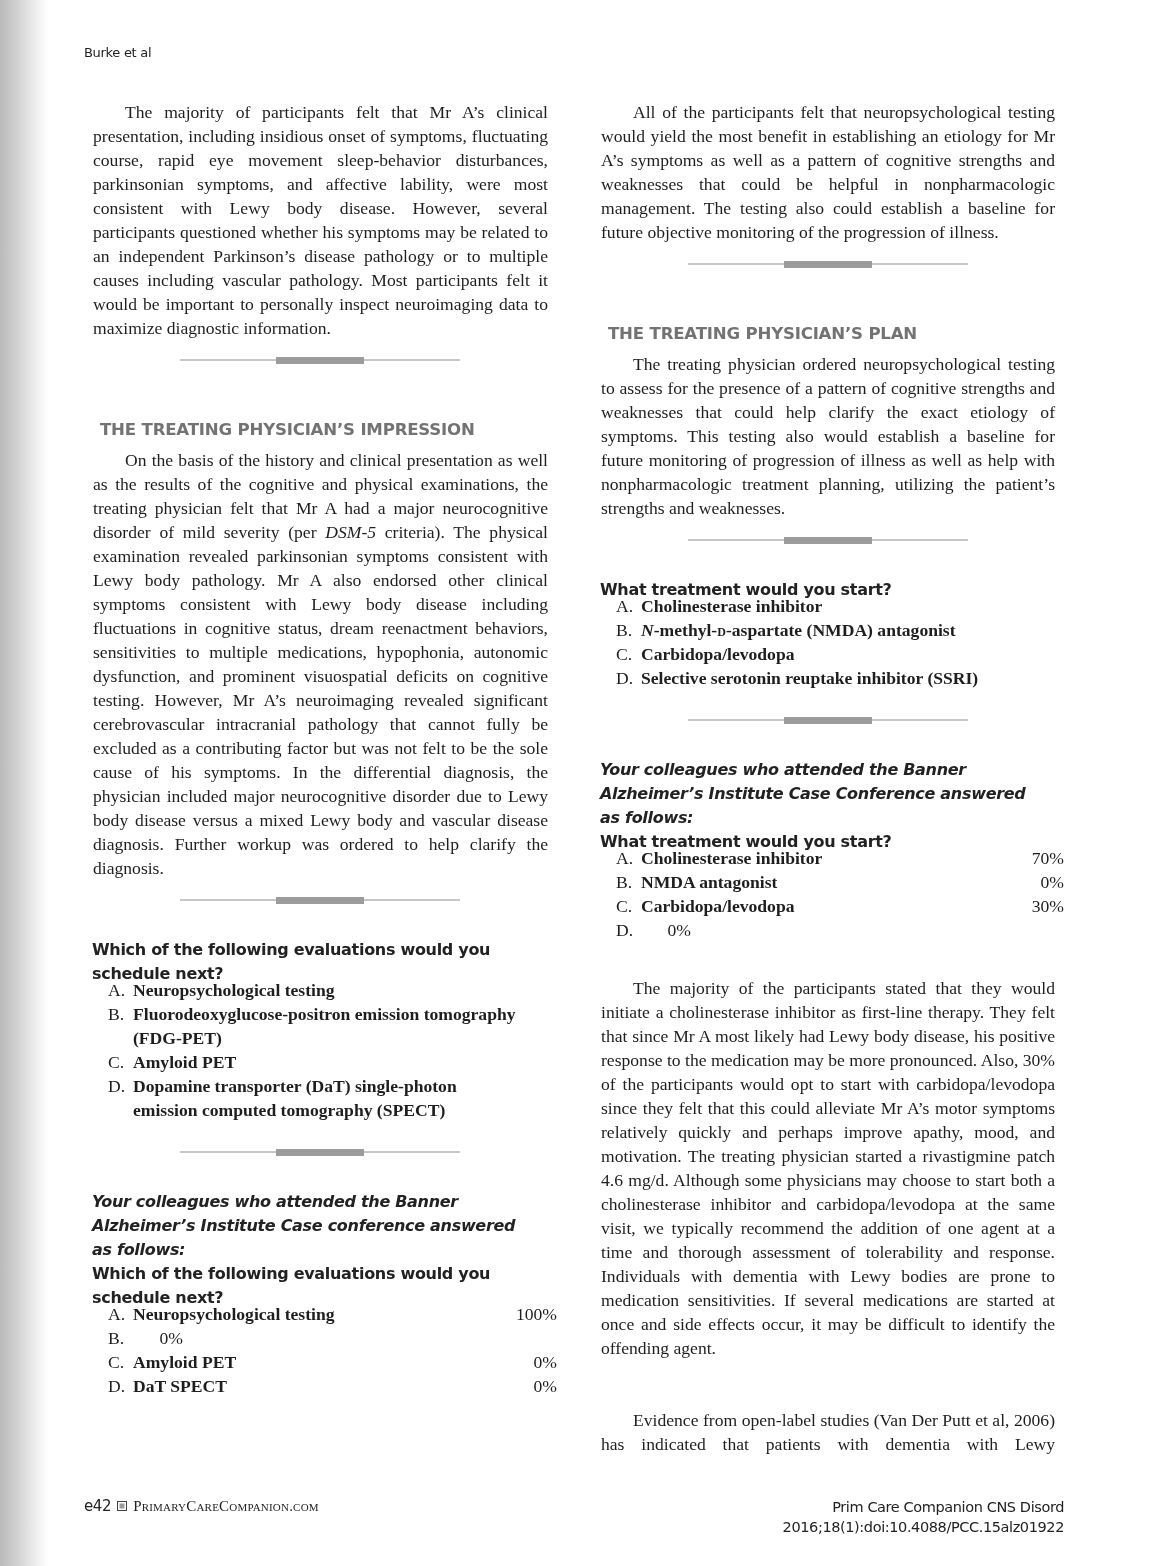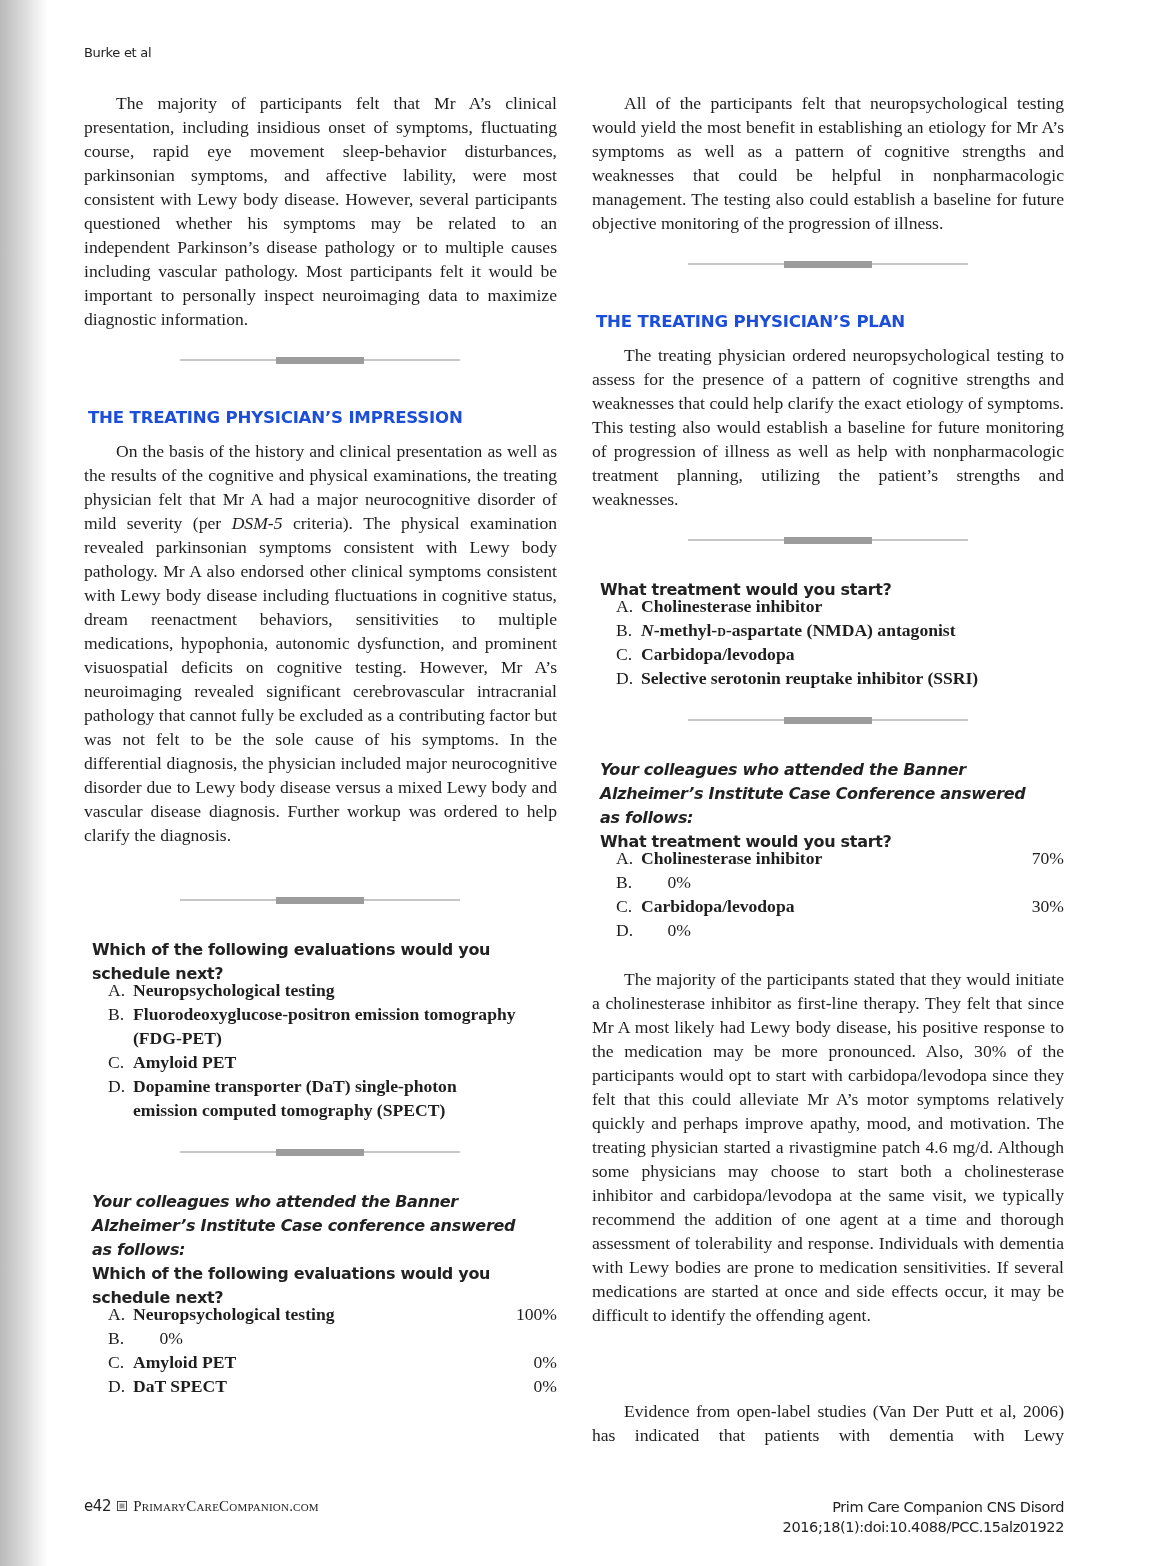--- a/index.html
+++ b/index.html
@@ -14,28 +14,28 @@
   }
   .running-head {
     position: absolute; left: 84px; top: 45px;
     font-family: "DejaVu Sans", sans-serif; font-size: 13px; letter-spacing: -0.3px;
     color: #222;
   }
   .blk { position: absolute; }
   .col-l { left: 84px; width: 473px; }
   .col-r { left: 592px; width: 472px; }
   p.body {
-    margin: 0;
+    margin: 9px;
     font-family: "Liberation Serif", serif; font-size: 17.6px; line-height: 24px;
     text-align: justify; text-indent: 32px; color: #1e1e1e;
     hyphens: manual;
   }
   h2.sec {
-    margin: 4px; font-family: "DejaVu Sans", sans-serif; font-weight: bold;
-    font-size: 16.6px; letter-spacing: -0.2px; color: #1d4ed8; line-height: 24px;
+    margin: 16px; font-family: "DejaVu Sans", sans-serif; font-weight: bold;
+    font-size: 16.6px; letter-spacing: -0.2px; color: #737373; line-height: 24px;
   }
   h3.q {
     margin: 8px; font-family: "DejaVu Sans", sans-serif; font-weight: bold;
     font-size: 16px; letter-spacing: -0.3px; line-height: 24px; color: #222;
   }
   h3.q.it { font-style: italic; }
   ul.opts { list-style: none; margin: 0; padding: 0 0 0 24px; }
   ul.opts li {
     font-family: "Liberation Serif", serif; font-size: 17.6px; line-height: 24px;
     display: flex; color: #1e1e1e;
@@ -220,20 +220,21 @@
 </div>
 <div class="blk col-r" style="top:846px;">
   <ul class="opts">
     <li>
         <span class="letter">A.</span>
         <span class="txt">Cholinesterase inhibitor</span>
         <span class="pct">70%</span>
       </li>
     <li>
         <span class="letter">B.</span>
+        <span class="txt">NMDA antagonist</span>
         <span class="pct">0%</span>
       </li>
     <li>
         <span class="letter">C.</span>
         <span class="txt">Carbidopa/levodopa</span>
         <span class="pct">30%</span>
       </li>
     <li>
         <span class="letter">D.</span>
         <span class="pct">0%</span>

